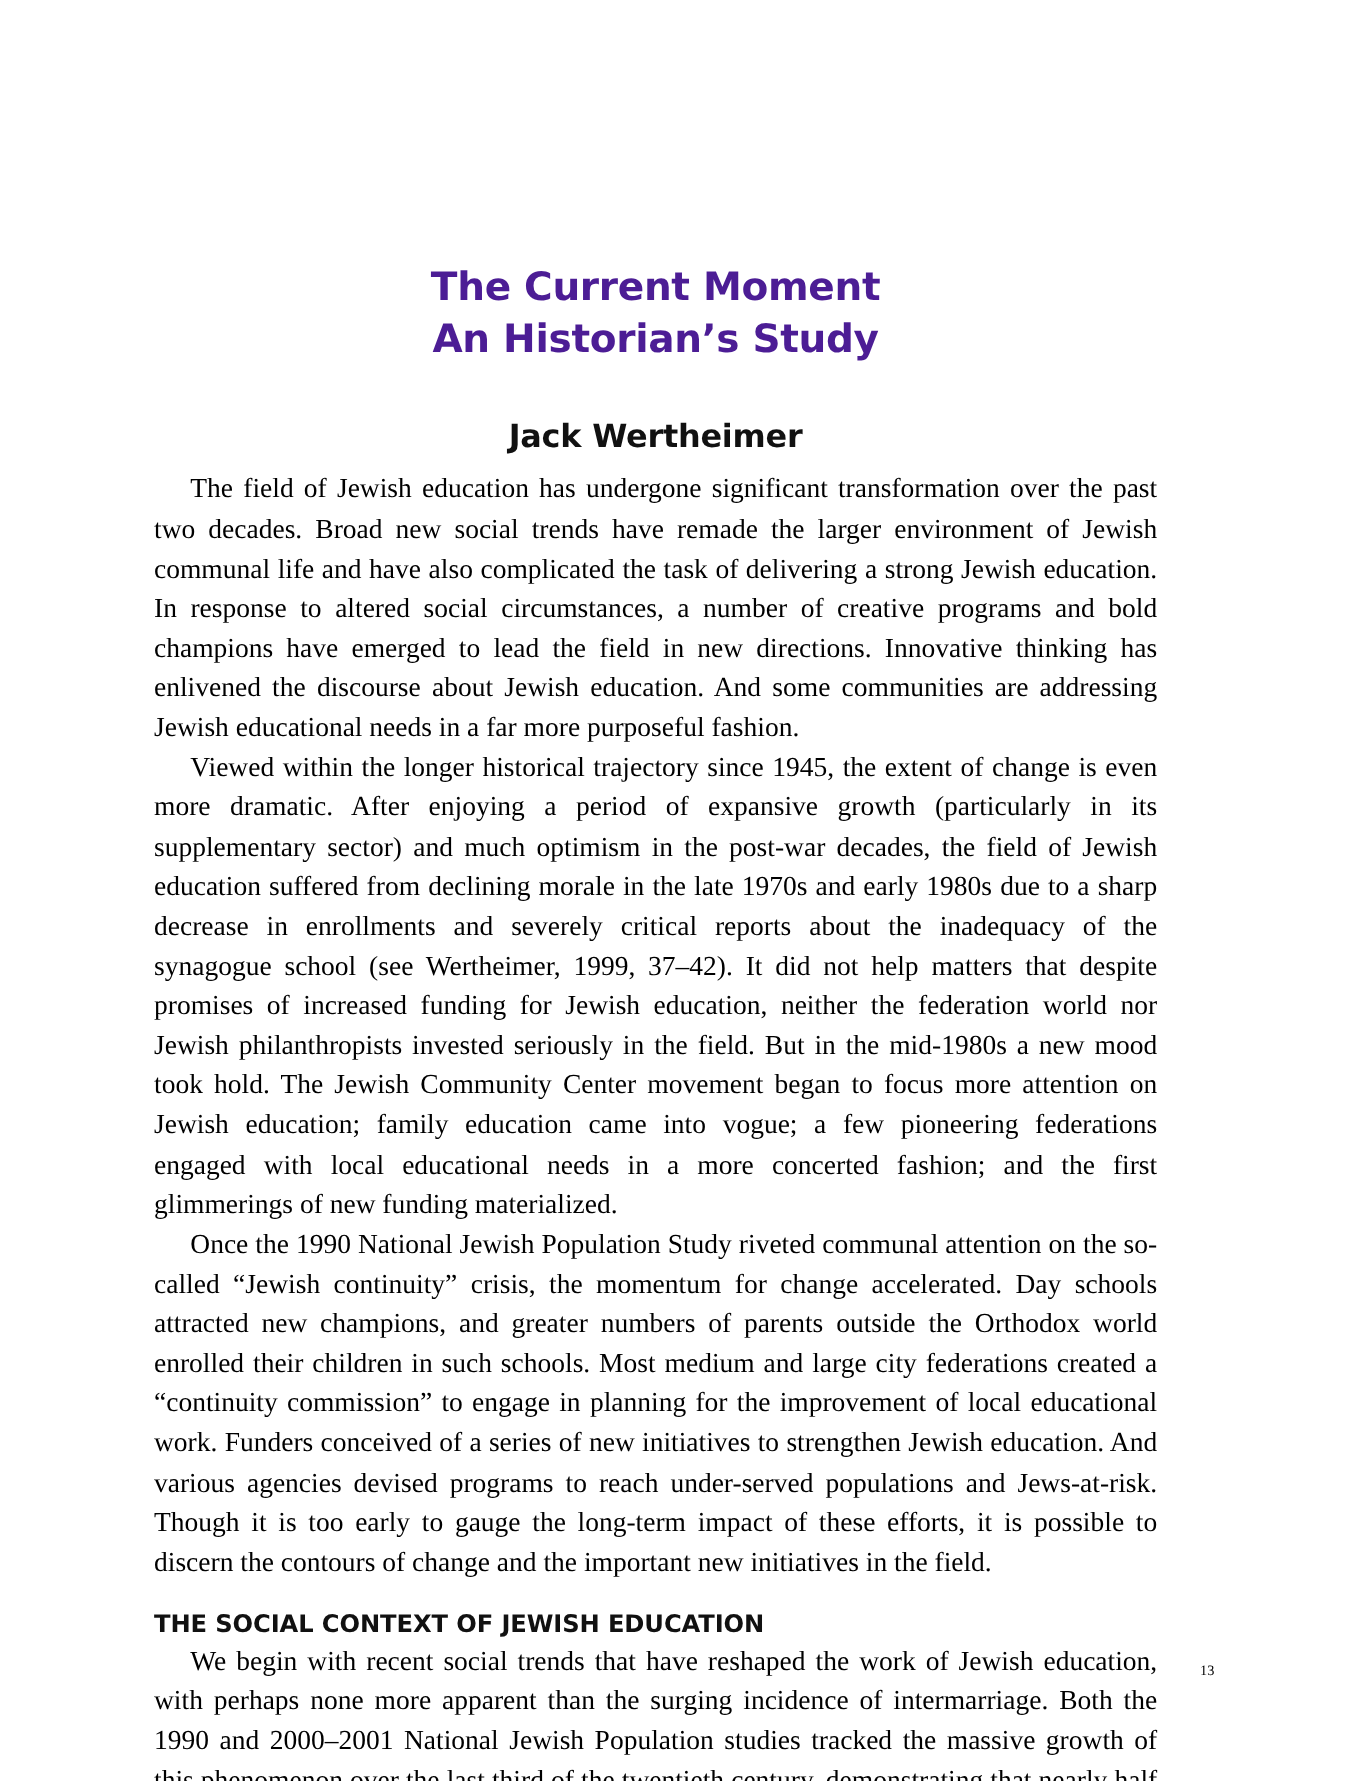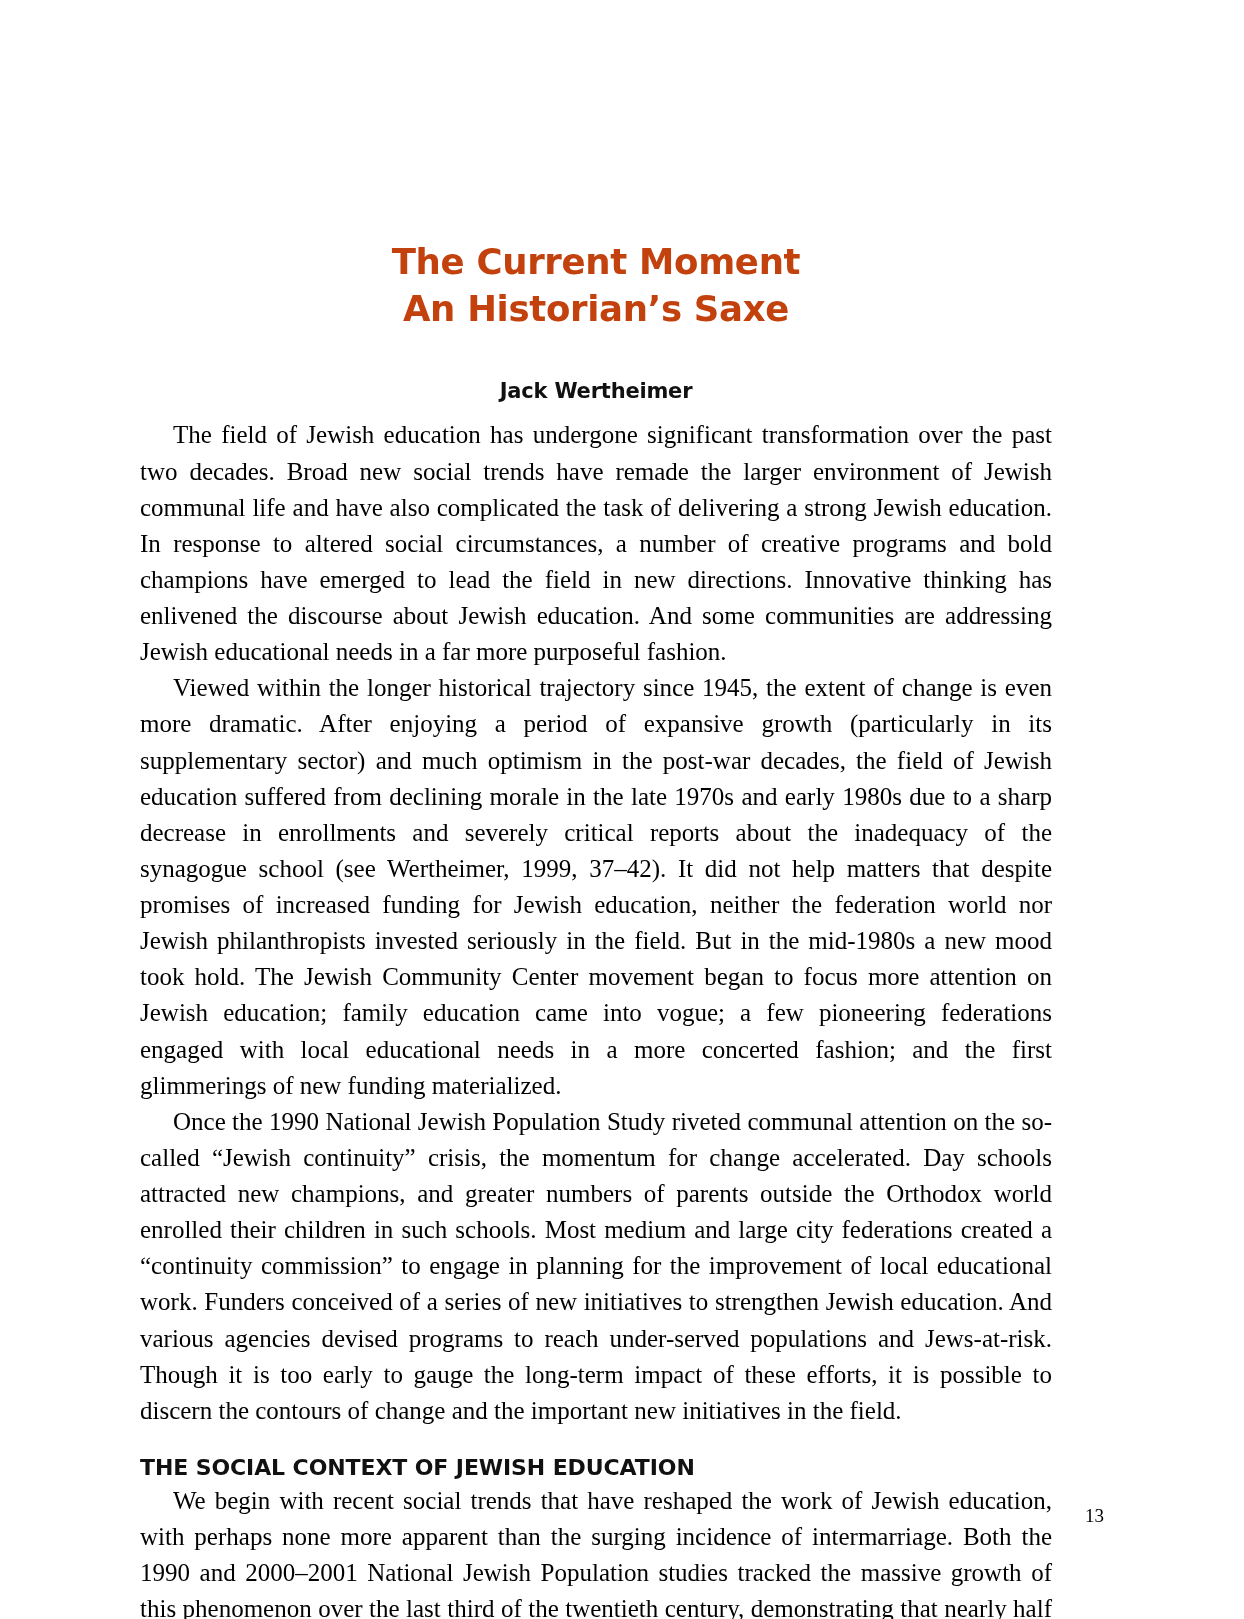--- a/index.html
+++ b/index.html
@@ -30,29 +30,29 @@
     width: 912px;
   }
   .title {
     font-family: "DejaVu Sans", sans-serif;
     font-weight: bold;
     font-size: 35.5px;
     line-height: 1.33;
     text-align: center;
     letter-spacing: -0.3px;
     margin: 0 0 0 0;
-    color: #c2410c;
+    color: #4c1d95;
   }
   .title .line {
     display: block;
   }
   .author {
     font-family: "DejaVu Sans", sans-serif;
     font-weight: bold;
-    font-size: 21px;
+    font-size: 29px;
     text-align: center;
     margin-top: 47px;
     margin-bottom: 14px;
     letter-spacing: -0.2px;
     color: #111111;
   }
   p.body {
     font-family: "Liberation Serif", serif;
     font-size: 25px;
     line-height: 1.445;
@@ -73,33 +73,33 @@
     letter-spacing: -0.1px;
     margin: 26px 0 3px 0;
     text-indent: 0;
     color: #111111;
   }
   .folio {
     position: absolute;
     right: 140px;
     bottom: 92px;
     font-family: "Liberation Serif", serif;
-    font-size: 19px;
+    font-size: 13px;
     color: #000;
   }
 </style>
 </head>
 <body>
 
 <div class="page">
   <div class="content">
 
     <h1 class="title">
       <span class="line">The Current Moment</span>
-      <span class="line">An Historian’s Saxe</span>
+      <span class="line">An Historian’s Study</span>
     </h1>
 
     <div class="author">Jack Wertheimer</div>
 
     <p class="body">The field of Jewish education has undergone significant transformation over the past two decades. Broad new social trends have remade the larger environment of Jewish communal life and have also complicated the task of delivering a strong Jewish education. In response to altered social circumstances, a number of creative programs and bold champions have emerged to lead the field in new directions. Innovative thinking has enlivened the discourse about Jewish education. And some communities are addressing Jewish educational needs in a far more purposeful fashion.</p>
     <p class="body">Viewed within the longer historical trajectory since 1945, the extent of change is even more dramatic. After enjoying a period of expansive growth (particularly in its supplementary sector) and much optimism in the post-war decades, the field of Jewish education suffered from declining morale in the late 1970s and early 1980s due to a sharp decrease in enrollments and severely critical reports about the inadequacy of the synagogue school (see Wertheimer, 1999, 37–42). It did not help matters that despite promises of increased funding for Jewish education, neither the federation world nor Jewish philanthropists invested seriously in the field. But in the mid-1980s a new mood took hold. The Jewish Community Center movement began to focus more attention on Jewish education; family education came into vogue; a few pioneering federations engaged with local educational needs in a more concerted fashion; and the first glimmerings of new funding materialized.</p>
     <p class="body">Once the 1990 National Jewish Population Study riveted communal attention on the so-called “Jewish continuity” crisis, the momentum for change accelerated. Day schools attracted new champions, and greater numbers of parents outside the Orthodox world enrolled their children in such schools. Most medium and large city federations created a “continuity commission” to engage in planning for the improvement of local educational work. Funders conceived of a series of new initiatives to strengthen Jewish education. And various agencies devised programs to reach under-served populations and Jews-at-risk. Though it is too early to gauge the long-term impact of these efforts, it is possible to discern the contours of change and the important new initiatives in the field.</p>
 
     <h2 class="section">THE SOCIAL CONTEXT OF JEWISH EDUCATION</h2>
 

